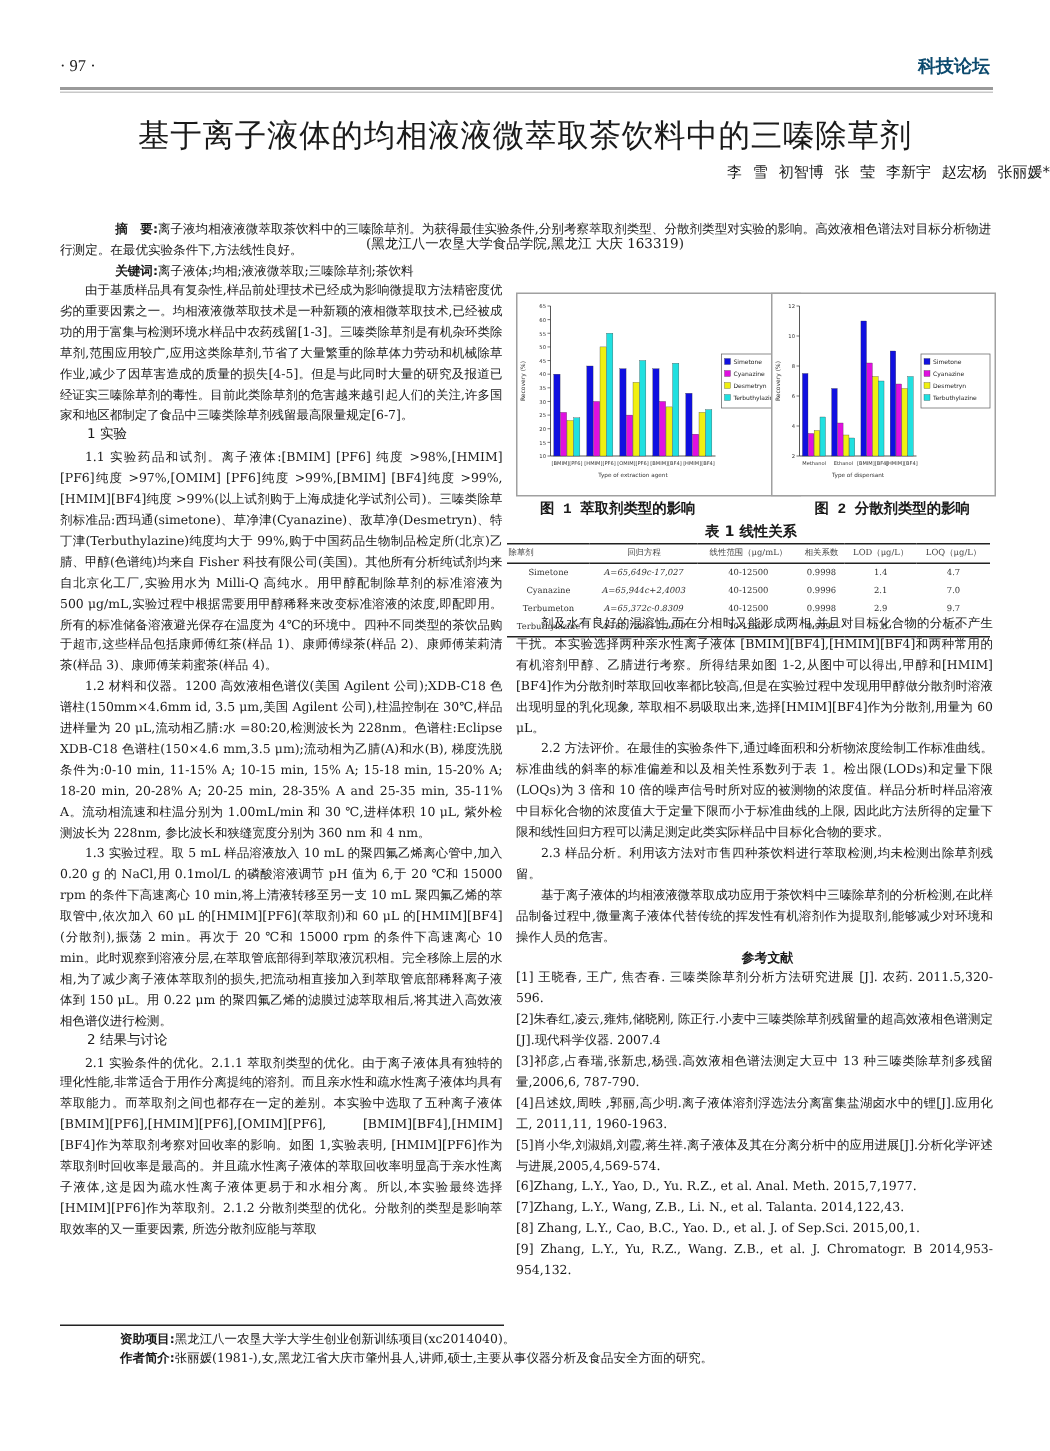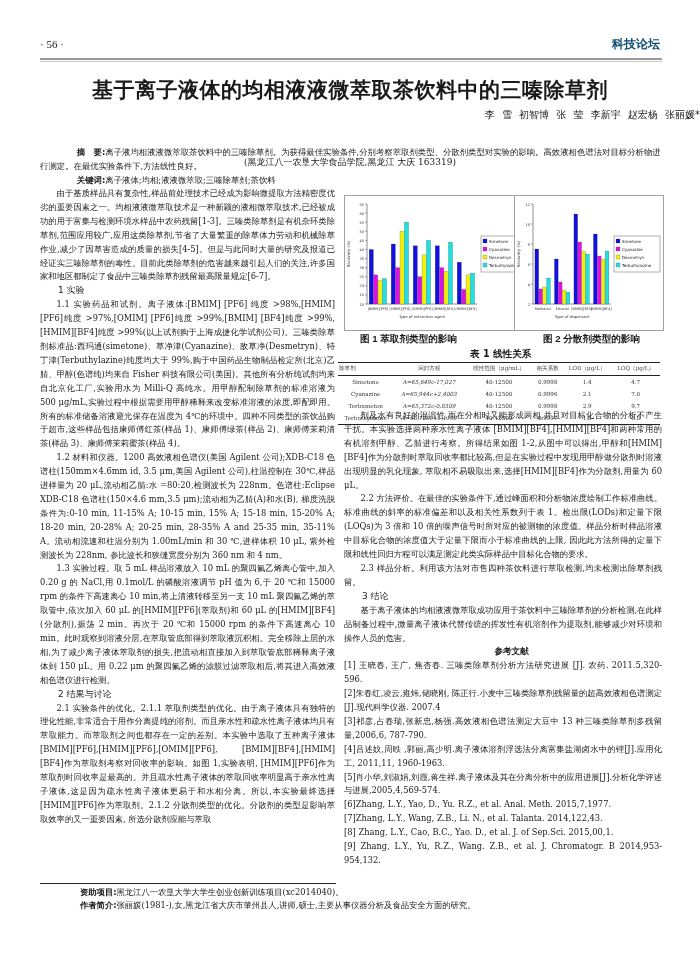--- a/index.html
+++ b/index.html
@@ -3,52 +3,52 @@
 <meta charset="utf-8">
 <style>
   html, body { margin:0; padding:0; background:#fff; }
   body { width:700px; height:967px; position:relative; overflow:hidden;
          font-family: "DejaVu Serif", "Liberation Serif", serif; color:#1a1a1a; }
   .abs { position:absolute; }
   .page-num { left:40px; top:38px; font-size:11px; font-family:"Liberation Serif", serif; }
   .journal { right:40px; top:36px; font-size:12px; font-weight:bold; font-family:"DejaVu Sans", sans-serif; color:#0c4a6e; }
   .hr-top { left:40px; top:58px; width:622px; height:0; border-top:2px solid #9a9a9a; }
   .hr-top2 { left:40px; top:61px; width:622px; height:0; border-top:1px solid #c8c8c8; }
-  .title { left:0; width:700px; top:76px; text-align:center; font-size:21px; font-weight:bold; letter-spacing:0.5px; font-family:"DejaVu Serif", serif; }
+  .title { left:0; width:700px; top:76px; text-align:center; font-size:21px; font-weight:normal; letter-spacing:0.5px; font-family:"DejaVu Serif", serif; }
   .authors { left:0; width:700px; top:108px; text-align:right; font-size:10px; font-family:"DejaVu Sans", sans-serif; word-spacing:4px; }
   .affil { left:0; width:700px; top:128px; text-align:center; font-size:9px;margin-top:28px; }
   .abstract { left:40px; width:622px; top:145px; font-size:8.4px; line-height:14px; text-indent:2em; }
   .abstract b, .keywords b, .fund b { font-family:"DejaVu Sans", sans-serif; font-weight:bold;margin-left:20px; }
   .keywords { left:40px; width:300px; top:173px; font-size:8.4px; line-height:14px; text-indent:2em; }
   .col-left { left:40px; width:295px; top:187px; font-size:8.3px; line-height:13.9px; text-align:justify; }
   .col-left p, .col-right p { margin:0; text-indent:2em; }
   .sec { font-family:"DejaVu Sans", sans-serif; font-size:9px; text-indent:2em; margin:0; }
   .col-right { left:344px; width:318px; top:409px; font-size:8.3px; line-height:13.9px; text-align:justify; }
   .refs-title { text-align:center; font-family:Liberation Serif, serif; font-weight:bold; font-size:8.6px; margin:0; }
   .refs p { text-indent:0; padding-left:0; margin:0; }
   .fund-line { left:40px; top:883px; width:296px; height:0; border-top:1.5px solid #222; }
   .fund { left:60px; top:886px; font-size:8.3px; line-height:13px; }
   .fig { border:1px solid #a0a0a0; background:#fff; }
   .fig1 { left:344px; top:195px; width:188px; height:134px; }
   .fig2 { left:514px; top:195px; width:148px; height:134px; }
-  .cap { font-family:Liberation Sans, sans-serif; font-size:9.6px; font-weight:bold; }
+  .cap { font-family:Liberation Mono, monospace; font-size:9.6px; font-weight:bold; }
   .cap1 { left:360px; top:333px; }
   .cap2 { left:543px; top:333px; }
   .tcap { left:470px; top:348px; font-family:"DejaVu Sans", sans-serif; font-size:9.6px; font-weight:bold; }
   .tbl { left:338px; top:362px; width:322px; border-collapse:collapse; font-size:5.6px; }
   .tbl th { font-weight:normal; border-top:1.5px solid #222; border-bottom:0.8px solid #222; padding:2px 1px; color:#444; }
   .tbl td { padding:3px 1px; text-align:center; color:#333; }
   .tbl tr:last-child td { border-bottom:1.5px solid #222; }
   .tbl td.eq { font-style:italic; }
   svg text { font-family:"DejaVu Sans", sans-serif; }
 </style>
 </head>
 <body>
 
-<div class="abs page-num">· 56 ·</div>
+<div class="abs page-num">· 97 ·</div>
 <div class="abs journal">科技论坛</div>
 <div class="abs hr-top"></div>
 <div class="abs hr-top2"></div>
 
 <div class="abs title">基于离子液体的均相液液微萃取茶饮料中的三嗪除草剂</div>
 <div class="abs authors">李 雪  初智博  张 莹  李新宇  赵宏杨  张丽媛*</div>
 <div class="abs affil">(黑龙江八一农垦大学食品学院,黑龙江 大庆 163319)</div>
 
 <div class="abs abstract">
   <b>摘　要:</b><span>离子液均相液液微萃取茶饮料中的三嗪除草剂。为获得最佳实验条件,分别考察萃取剂类型、分散剂类型对实验的影响。高效液相色谱法对目标分析物进行测定。在最优实验条件下,方法线性良好。</span>
@@ -231,21 +231,20 @@
       <td>1.8</td>
       <td>6.0</td>
     </tr>
   </tbody>
 </table>
 
 <div class="abs col-right">
   <p>剂及水有良好的混溶性,而在分相时又能形成两相,并且对目标化合物的分析不产生干扰。本实验选择两种亲水性离子液体 [BMIM][BF4],[HMIM][BF4]和两种常用的有机溶剂甲醇、乙腈进行考察。所得结果如图 1-2,从图中可以得出,甲醇和[HMIM][BF4]作为分散剂时萃取回收率都比较高,但是在实验过程中发现用甲醇做分散剂时溶液出现明显的乳化现象, 萃取相不易吸取出来,选择[HMIM][BF4]作为分散剂,用量为 60 μL。</p>
   <p>2.2 方法评价。在最佳的实验条件下,通过峰面积和分析物浓度绘制工作标准曲线。标准曲线的斜率的标准偏差和以及相关性系数列于表 1。检出限(LODs)和定量下限(LOQs)为 3 倍和 10 倍的噪声信号时所对应的被测物的浓度值。样品分析时样品溶液中目标化合物的浓度值大于定量下限而小于标准曲线的上限, 因此此方法所得的定量下限和线性回归方程可以满足测定此类实际样品中目标化合物的要求。</p>
   <p>2.3 样品分析。利用该方法对市售四种茶饮料进行萃取检测,均未检测出除草剂残留。</p>
-  <p class="sec">3 结论</p>
   <p>基于离子液体的均相液液微萃取成功应用于茶饮料中三嗪除草剂的分析检测,在此样品制备过程中,微量离子液体代替传统的挥发性有机溶剂作为提取剂,能够减少对环境和操作人员的危害。</p>
   <p class="refs-title">参考文献</p>
   <div class="refs">
     <p>[1] 王晓春, 王广, 焦杏春. 三嗪类除草剂分析方法研究进展 [J]. 农药. 2011.5,320-596.</p>
     <p>[2]朱春红,凌云,雍炜,储晓刚, 陈正行.小麦中三嗪类除草剂残留量的超高效液相色谱测定[J].现代科学仪器. 2007.4</p>
     <p>[3]祁彦,占春瑞,张新忠,杨强.高效液相色谱法测定大豆中 13 种三嗪类除草剂多残留量,2006,6, 787-790.</p>
     <p>[4]吕述妏,周昳 ,郭丽,高少明.离子液体溶剂浮选法分离富集盐湖卤水中的锂[J].应用化工, 2011,11, 1960-1963.</p>
     <p>[5]肖小华,刘淑娟,刘霞,蒋生祥.离子液体及其在分离分析中的应用进展[J].分析化学评述与进展,2005,4,569-574.</p>
     <p>[6]Zhang, L.Y., Yao, D., Yu. R.Z., et al. Anal. Meth. 2015,7,1977.</p>
     <p>[7]Zhang, L.Y., Wang, Z.B., Li. N., et al. Talanta. 2014,122,43.</p>

